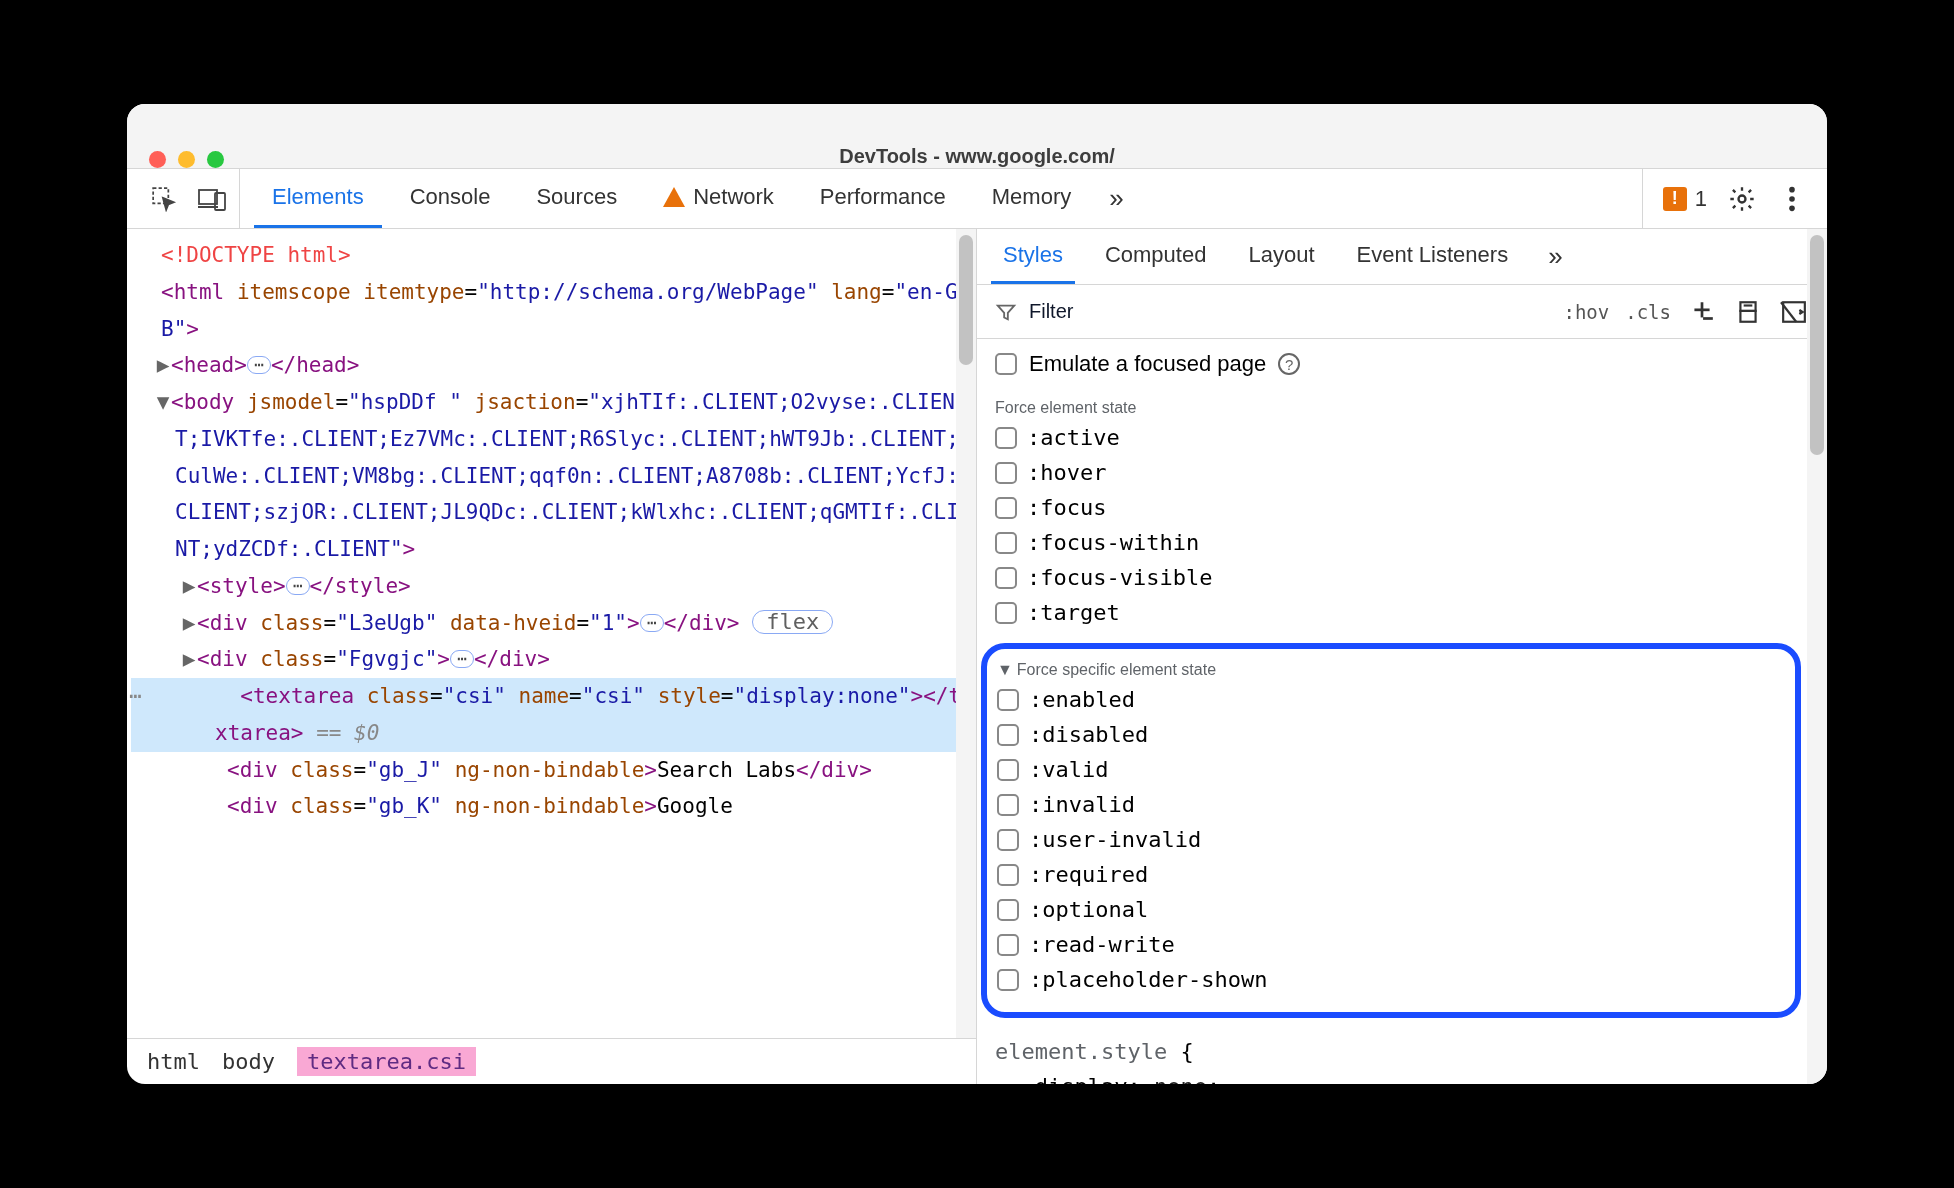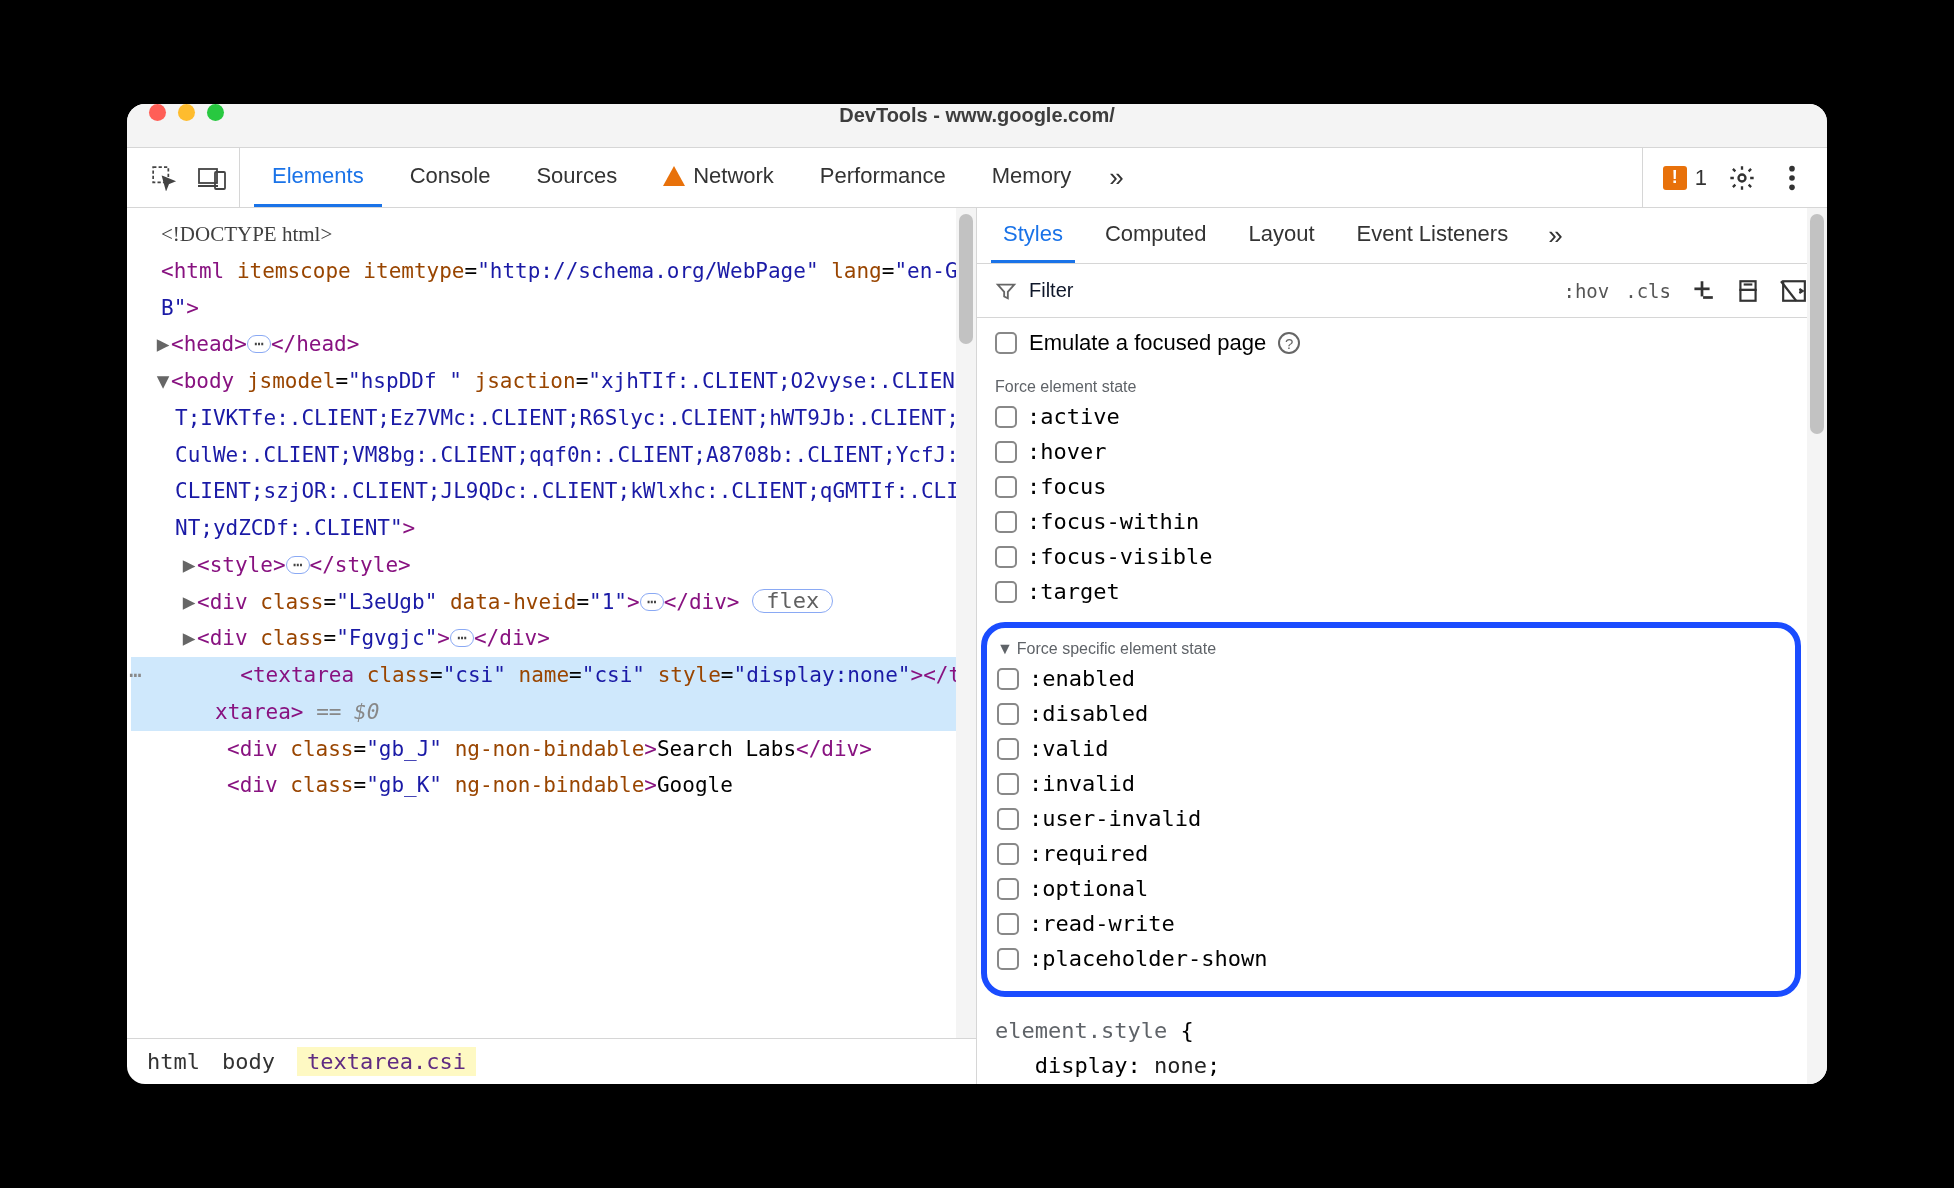--- a/index.html
+++ b/index.html
@@ -16,25 +16,25 @@
   width: 1700px;
   height: 980px;
   background: #fff;
   border-radius: 18px;
   overflow: hidden;
   box-shadow: 0 30px 80px rgba(0,0,0,0.5);
   display: flex;
   flex-direction: column;
 }
 .titlebar {
-  height: 44px;
+  height: 65px;
   background: #f4f4f4;
   border-bottom: 1px solid #d6d6d6;
   display: flex;
-  align-items: flex-start;
+  align-items: flex-end;
   position: relative;
 }
 .traffic-lights {
   display: flex;
   gap: 12px;
   padding-left: 22px;
 }
 .traffic-light {
   width: 17px; height: 17px; border-radius: 50%;
 }
@@ -152,21 +152,21 @@
 }
 .node { white-space: pre-wrap; word-break: break-all; padding-left: 30px; }
 .i1 { padding-left: 44px; }
 .i2 { padding-left: 70px; }
 .i3 { padding-left: 96px; }
 .i3c { padding-left: 84px; }
 .tag-punc { color: #881280; }
 .tag-name { color: #881280; }
 .attr-name { color: #994500; }
 .attr-val { color: #1a1aa6; }
-.doctype { color: #404040; font-family: Liberation Serif, serif; }
+.doctype { color: #ef4444; }
 .text-content { color: #000; }
 .eqzero { color: #888; font-style: italic; }
 .expander { display: inline-block; width: 16px; color: #666; text-align: center; margin-left: -20px;}
 .ellipsis-badge {
   display: inline-flex; align-items: center; justify-content: center;
   height: 18px; min-width: 24px;
   border: 1px solid #8aa9f4;
   border-radius: 10px;
   background: #fff;
   color: #444; font-size: 16px; line-height: 1;
@@ -193,21 +193,21 @@
   height: 46px;
   border-top: 1px solid #d6d6d6;
   display: flex; align-items: center;
   gap: 22px;
   padding: 0 20px;
   font-family: "Menlo", monospace;
   font-size: 22px;
   color: #333;
 }
 .breadcrumb .crumb.active {
-  background: #fef9c3;
+  background: #f9a8d4;
   padding: 2px 10px;
   color: #5f2b82;
 }
 .styles-panel {
   flex: 1;
   display: flex;
   flex-direction: column;
   overflow: hidden;
   position: relative;
 }

